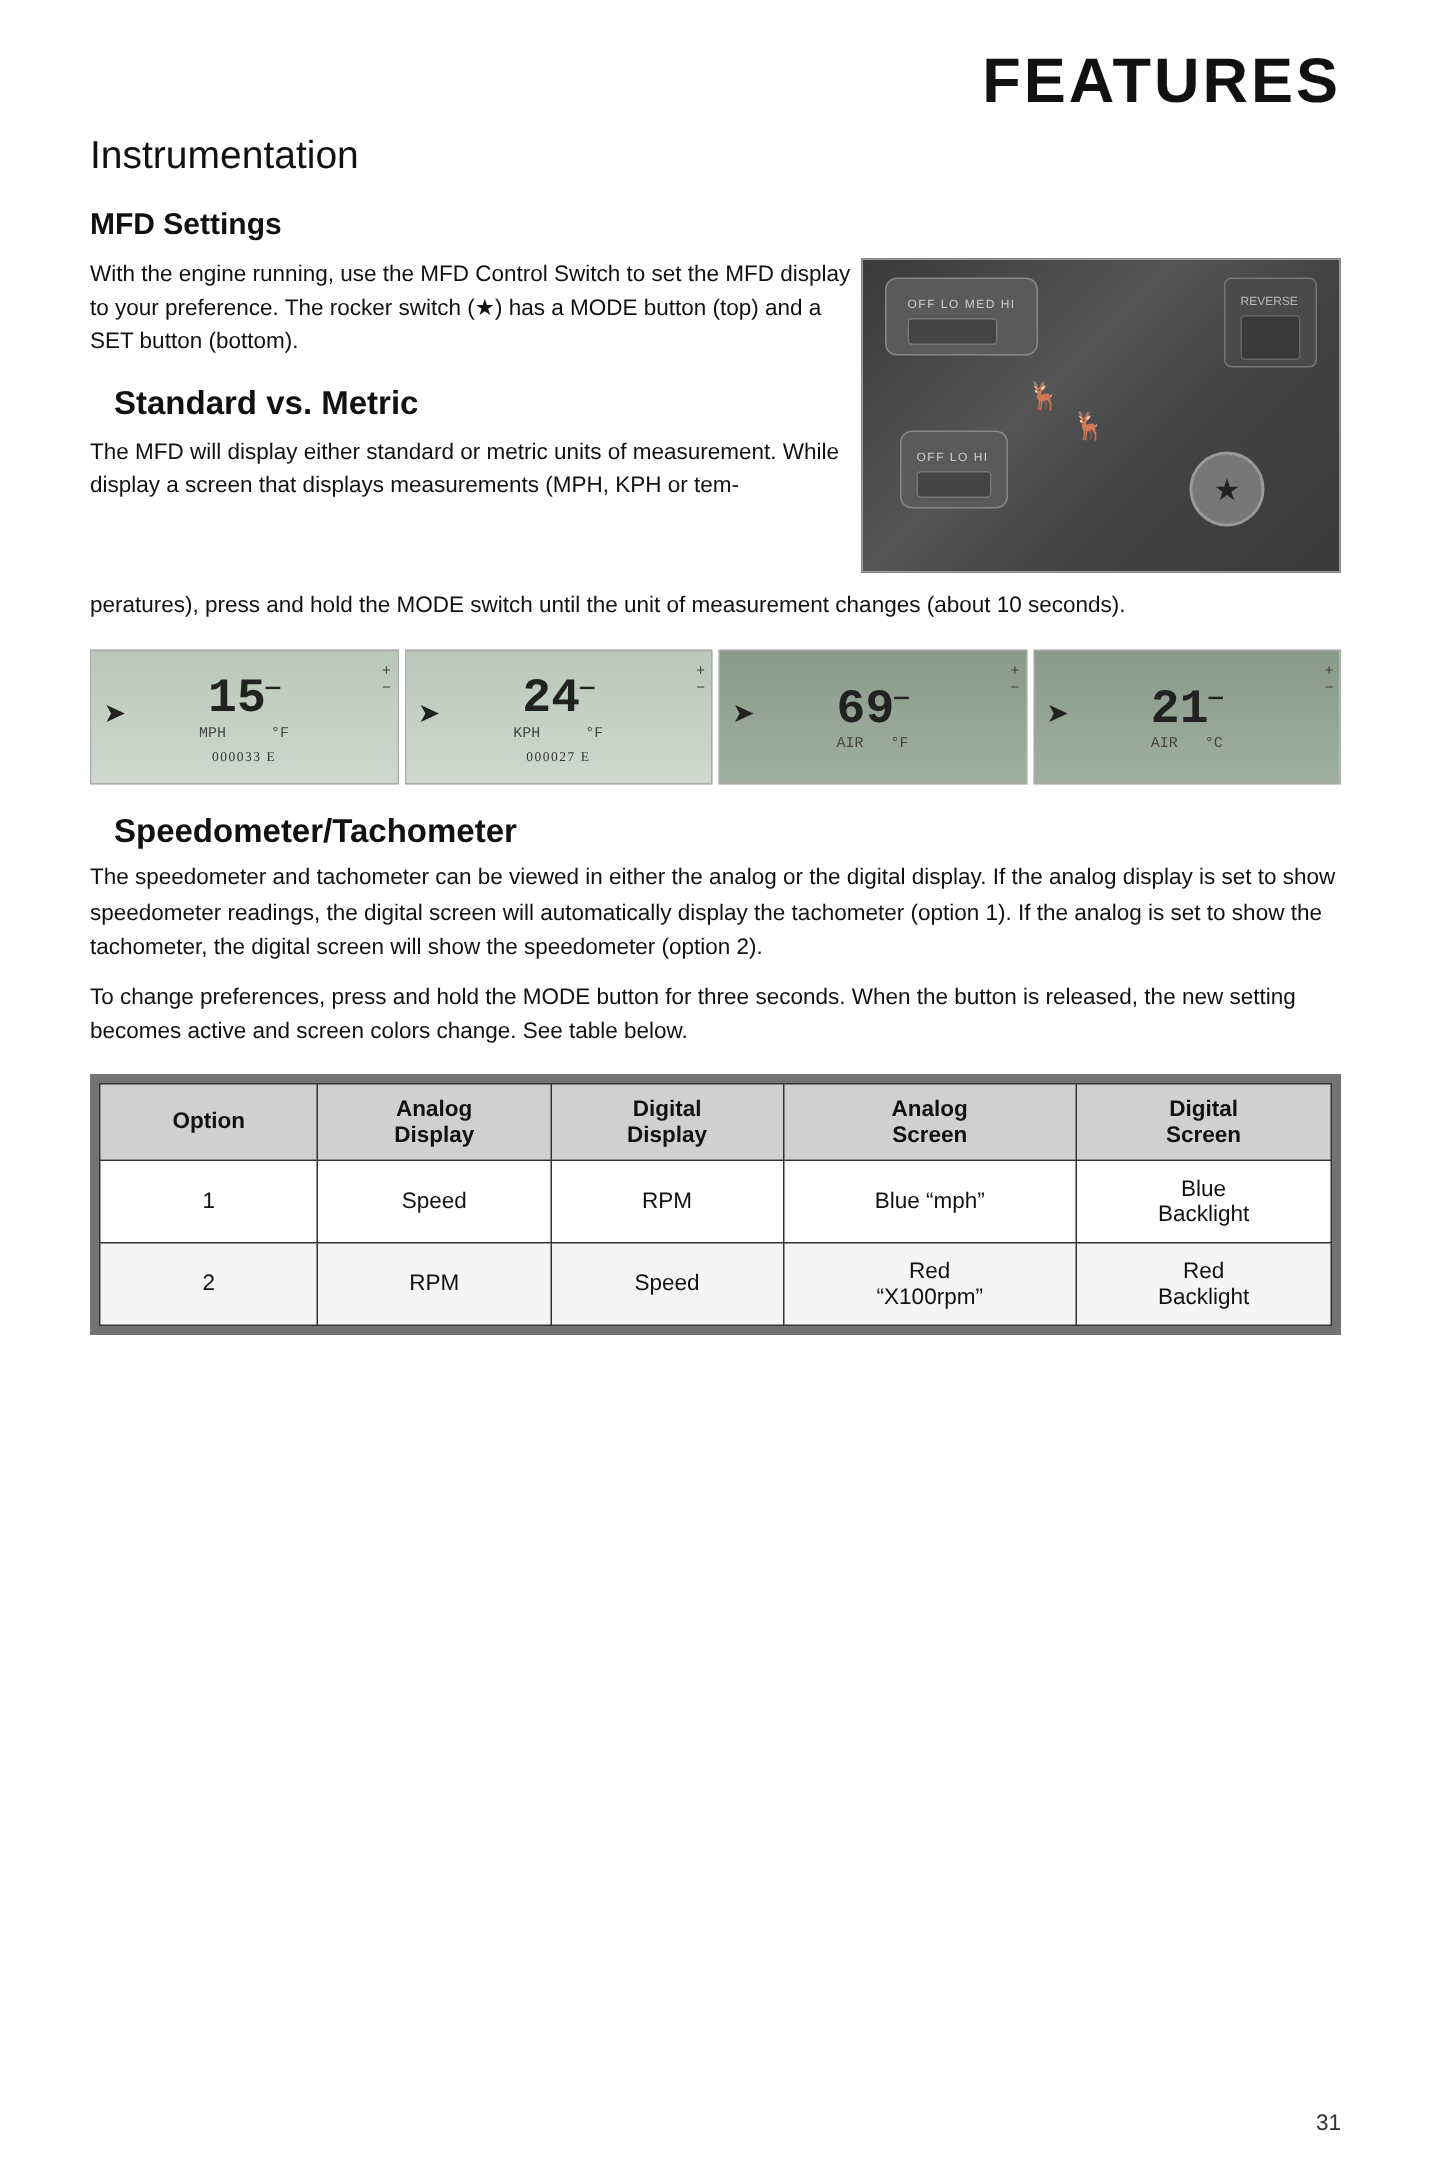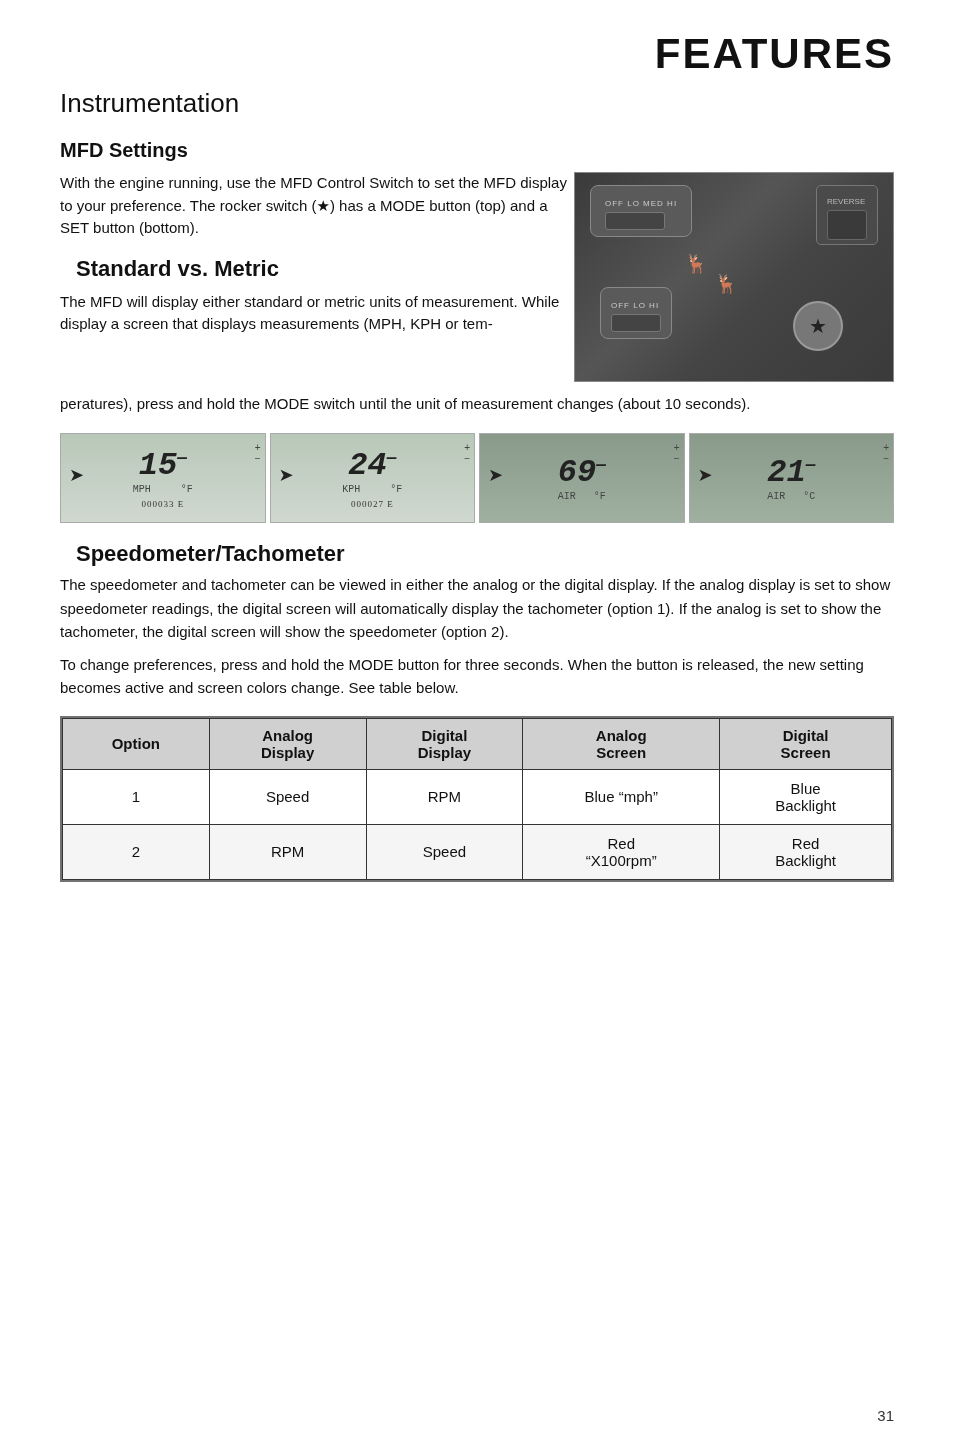--- a/index.html
+++ b/index.html
@@ -116,21 +116,20 @@
       position: relative;
     }
     .display-screen.dark {
       background: linear-gradient(180deg, #8a9a8a 0%, #a0b0a0 100%);
     }
     .display-number {
       font-size: 32px;
       font-weight: 900;
       color: #222;
       font-family: 'Courier New', monospace;
-      font-style: italic;
     }
     .display-unit {
       font-size: 10px;
       color: #444;
       font-family: 'Courier New', monospace;
     }
     .display-odo {
       font-size: 9px;
       color: #333;
       font-family: Liberation Serif, serif;
@@ -149,21 +148,21 @@
       right: 4px;
       top: 8px;
       font-size: 10px;
       color: #444;
       line-height: 1.1;
       display: flex;
       flex-direction: column;
     }
     .table-container {
       margin-top: 16px;
-      border: 2px solid #737373;
+      border: 6px solid #737373;
       border-collapse: collapse;
       width: 100%;
     }
     table {
       width: 100%;
       border-collapse: collapse;
     }
     table th {
       background: #d0d0d0;
       border: 1.5px solid #333;

